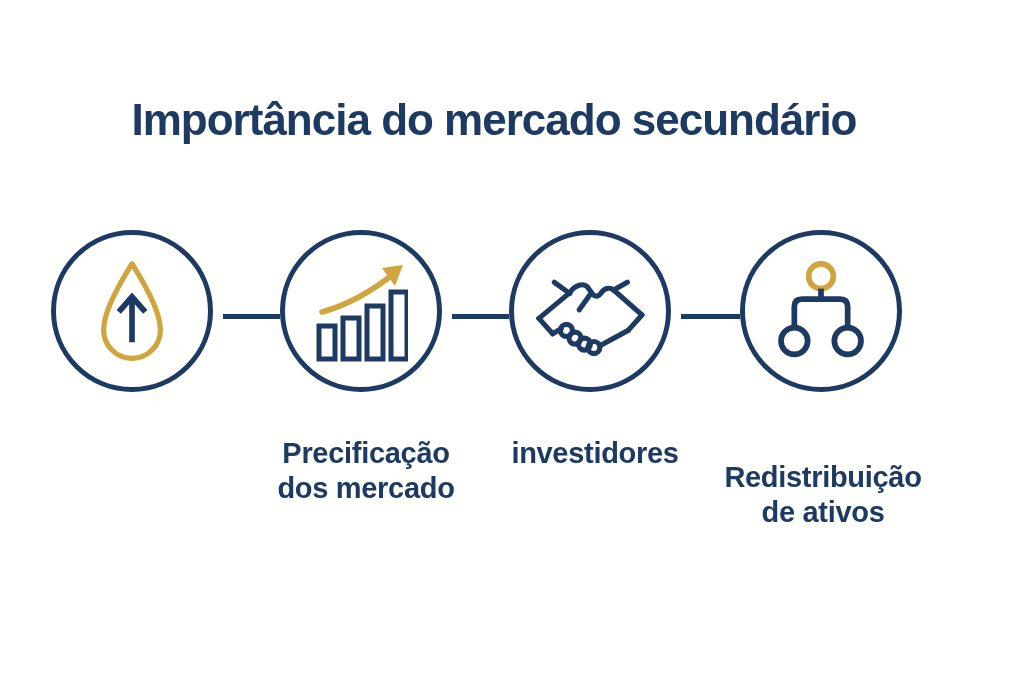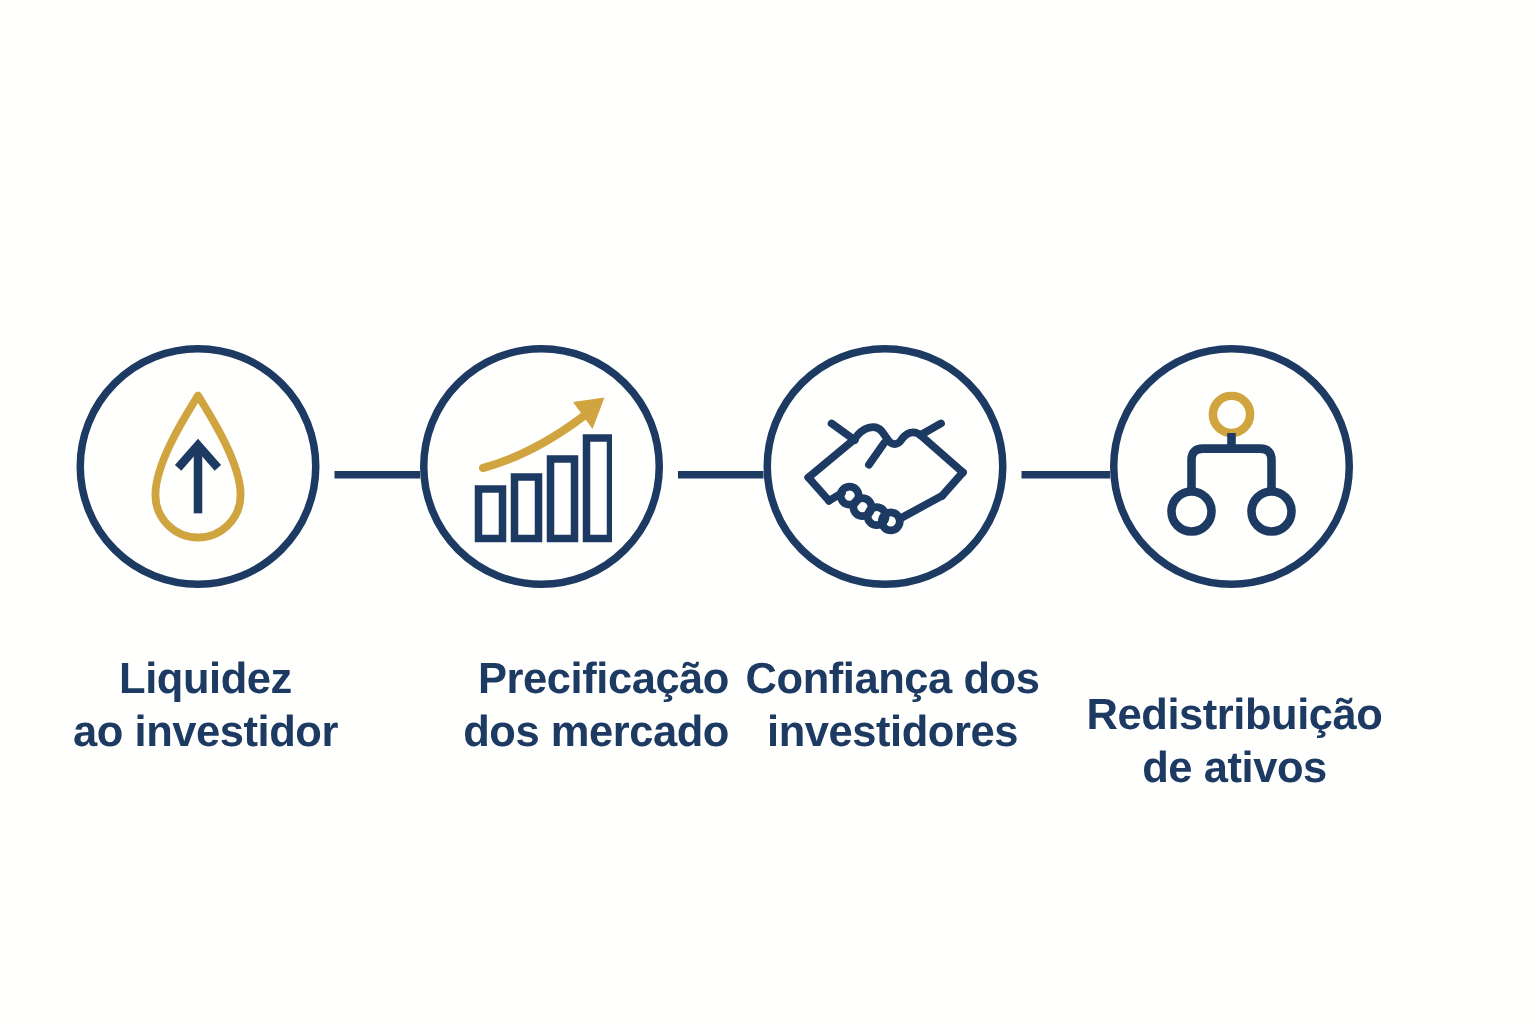--- a/index.html
+++ b/index.html
@@ -62,33 +62,34 @@
     top: 436px;
     width: 240px;
     text-align: center;
     font-size: 29px;
     font-weight: 700;
     letter-spacing: -0.3px;
     line-height: 35px;
     color: var(--navy);
   }
   .label.l1 { left: 17px; }
-  .label.l2 { left: 246px; text-align: right; }
+  .label.l2 { left: 246px; }
   .label.l3 { left: 475px; }
   .label.l4 { left: 703px; margin-top: 24px; }
   svg { display: block; }
   .navy-stroke { stroke: var(--navy); fill: none; }
   .gold-stroke { stroke: var(--gold); fill: none; }
   .gold-fill { fill: var(--gold); stroke: none; }
 </style>
 </head>
 <body>
 
 <div class="canvas">
 
+  <div class="title">Importância do mercado secundário</div>
 
   <div class="circle c1">
     <svg width="72" height="106" viewBox="0 0 76 112">
       <path class="gold-stroke" stroke-width="5.5" stroke-linejoin="round" d="M38 6 C32 16 8 52 8 76 a30 30 0 0 0 60 0 C68 52 44 16 38 6 Z"></path>
       <path class="navy-stroke" stroke-width="6" stroke-linejoin="miter" d="M24 57 L38 41 L52 57"></path>
       <path class="navy-stroke" stroke-width="6" d="M38 44 L38 89"></path>
     </svg>
   </div>
 
   <div class="connector k1"></div>
@@ -144,30 +145,25 @@
   <div class="circle c4">
     <svg width="96" height="100" viewBox="0 0 100 105">
       <circle class="gold-stroke" stroke-width="6" cx="50" cy="16" r="13"></circle>
       <path class="navy-stroke" stroke-width="6" d="M50 29 L50 40"></path>
       <path class="navy-stroke" stroke-width="6" stroke-linejoin="round" d="M22 70 L22 48 Q22 40 30 40 L70 40 Q78 40 78 48 L78 70"></path>
       <circle class="navy-stroke" stroke-width="6" cx="22" cy="84" r="14"></circle>
       <circle class="navy-stroke" stroke-width="6" cx="78" cy="84" r="14"></circle>
     </svg>
   </div>
 
-  <div class="label l1">
-    <div>Liquidez</div>
-    <div>ao investidor</div>
-  </div>
   <div class="label l2">
     <div>Precificação</div>
     <div>dos mercado</div>
   </div>
   <div class="label l3">
-    <div>Confiança dos</div>
     <div>investidores</div>
   </div>
   <div class="label l4">
     <div>Redistribuição</div>
     <div>de ativos</div>
   </div>
 
 </div>
 
 </body></html>

